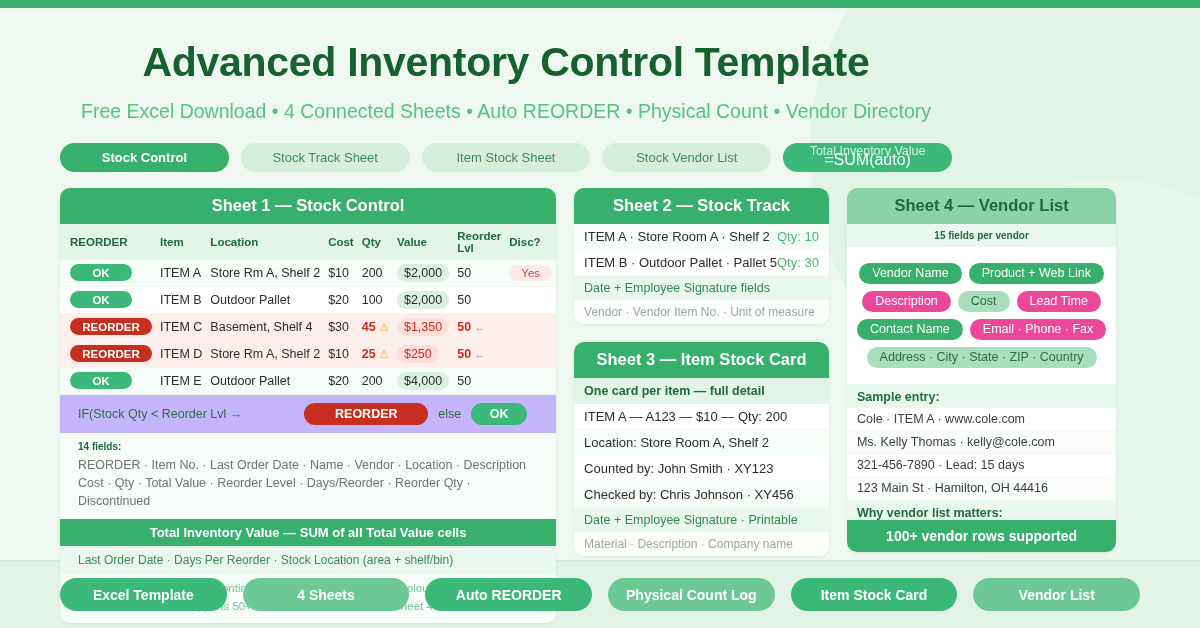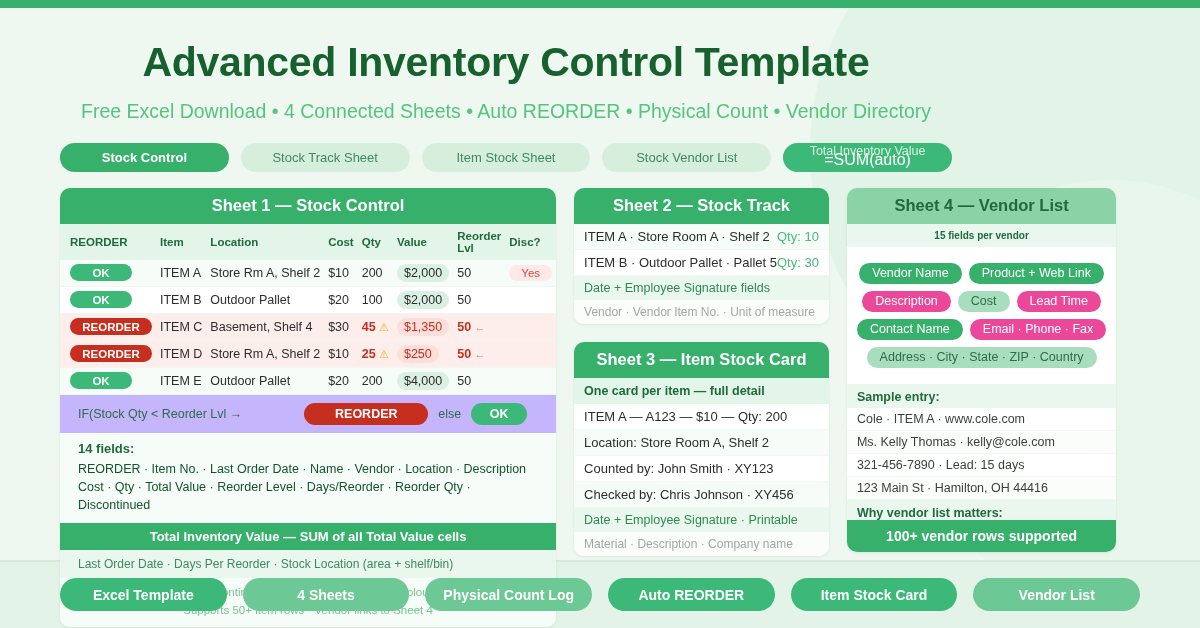--- a/index.html
+++ b/index.html
@@ -138,22 +138,22 @@
     background: #c62f1f; color:#fff; font-weight:bold; font-size:12.5px;
     border-radius: 12px; padding: 4px 0; width: 124px; text-align:center;
   }
   .btn-ok {
     background: #3cb878; color:#fff; font-weight:bold; font-size:12.5px;
     border-radius: 12px; padding: 4px 0; width: 56px; text-align:center;
   }
   .gap-left { margin-left: 52px; }
 
   .fields-block { background:#f6fcf8; padding: 8px 18px 9px; }
-  .fields-title { color:#1f6b3c; font-weight:bold; font-size:13px; margin-bottom:4px; }
-  .fields-line  { color:#14532d; font-size:12.5px; line-height:1.45; }
+  .fields-title { color:#1f6b3c; font-weight:bold; font-size:10px; margin-bottom:4px; }
+  .fields-line  { color:#737373; font-size:12.5px; line-height:1.45; }
   .bar-total {
     background:#36b06b; color:#fff; text-align:center; font-weight:bold;
     font-size:13px; padding:6px 0;
   }
   .sub-line {
     background:#eaf7ee; color:#3f8a5c; font-size:12px; padding:7px 18px;
   }
   .footnote {
     background:#f6fcf8; color:#79c295; font-size:11.5px;
     text-align:center; padding:6px 10px 8px; line-height:1.5;
@@ -397,19 +397,19 @@
         </div>
         <div class="v-foot">100+ vendor rows supported</div>
       </div>
     </div>
 
   </div>
 
   <div id="bottom-pills">
     <div class="bp dark">Excel Template</div>
     <div class="bp light">4 Sheets</div>
+    <div class="bp dark">Auto REORDER</div>
     <div class="bp light">Physical Count Log</div>
-    <div class="bp dark">Auto REORDER</div>
     <div class="bp dark">Item Stock Card</div>
     <div class="bp light">Vendor List</div>
   </div>
 
 </div>
 
 </body></html>

